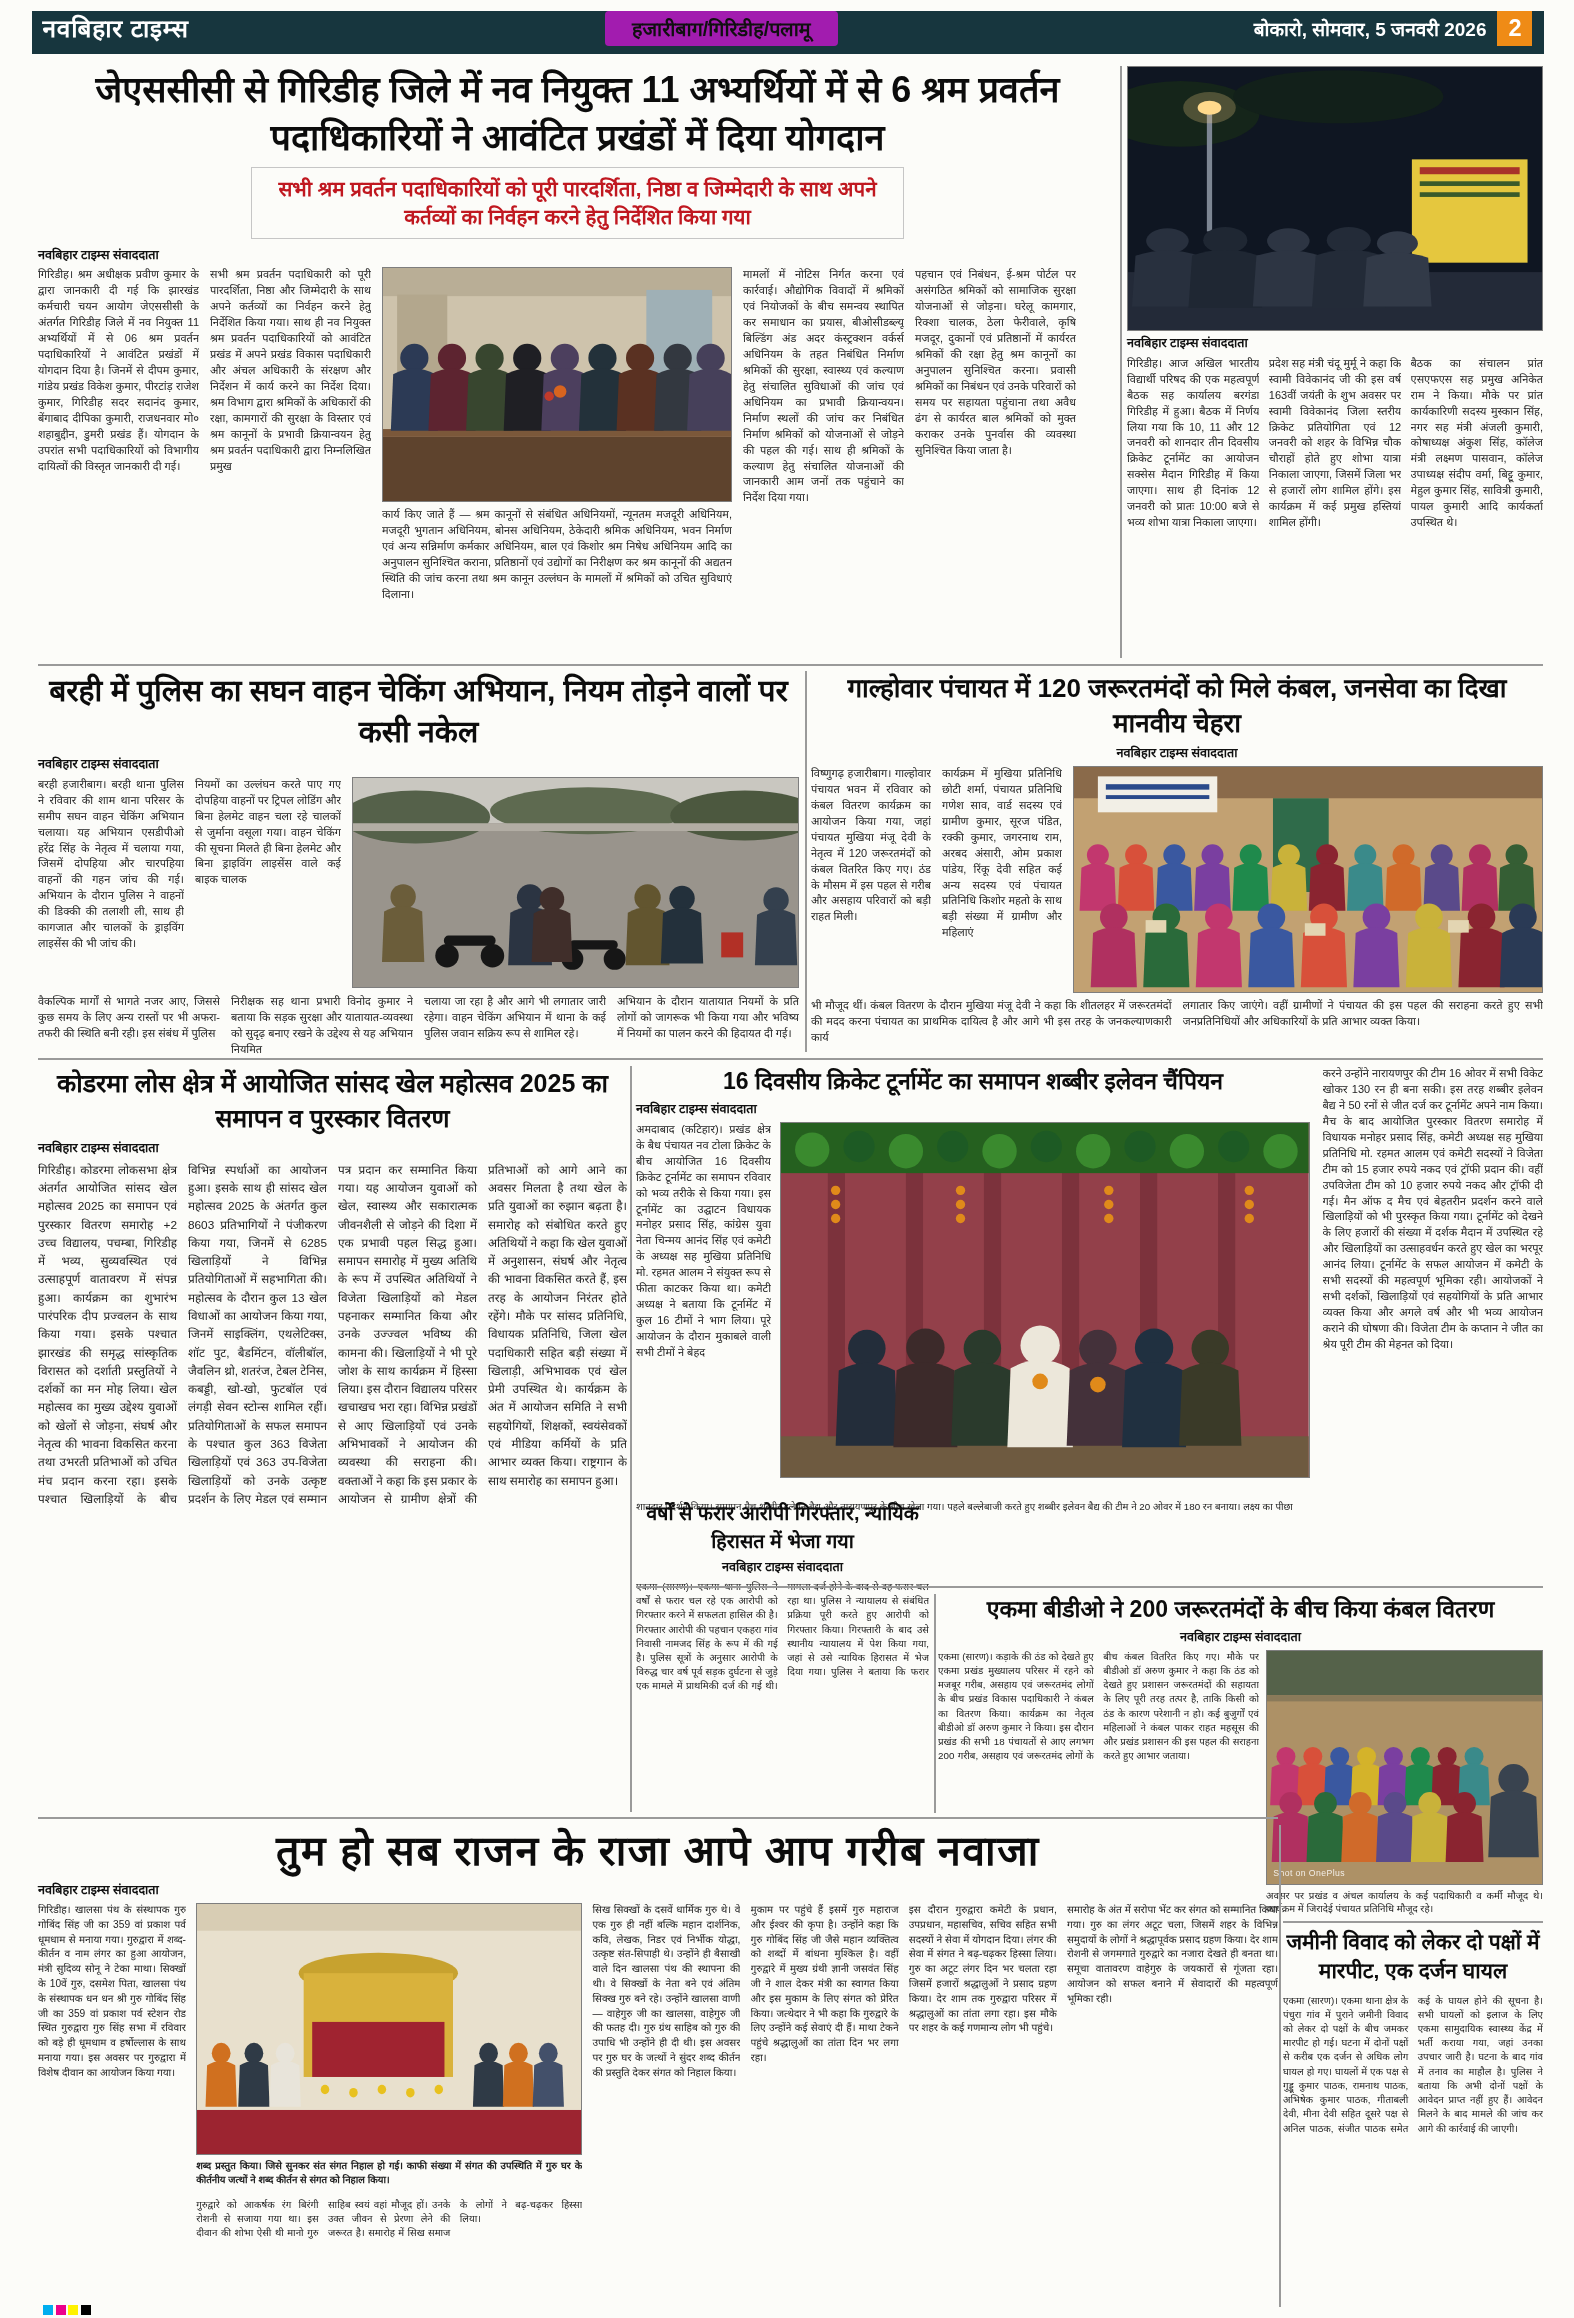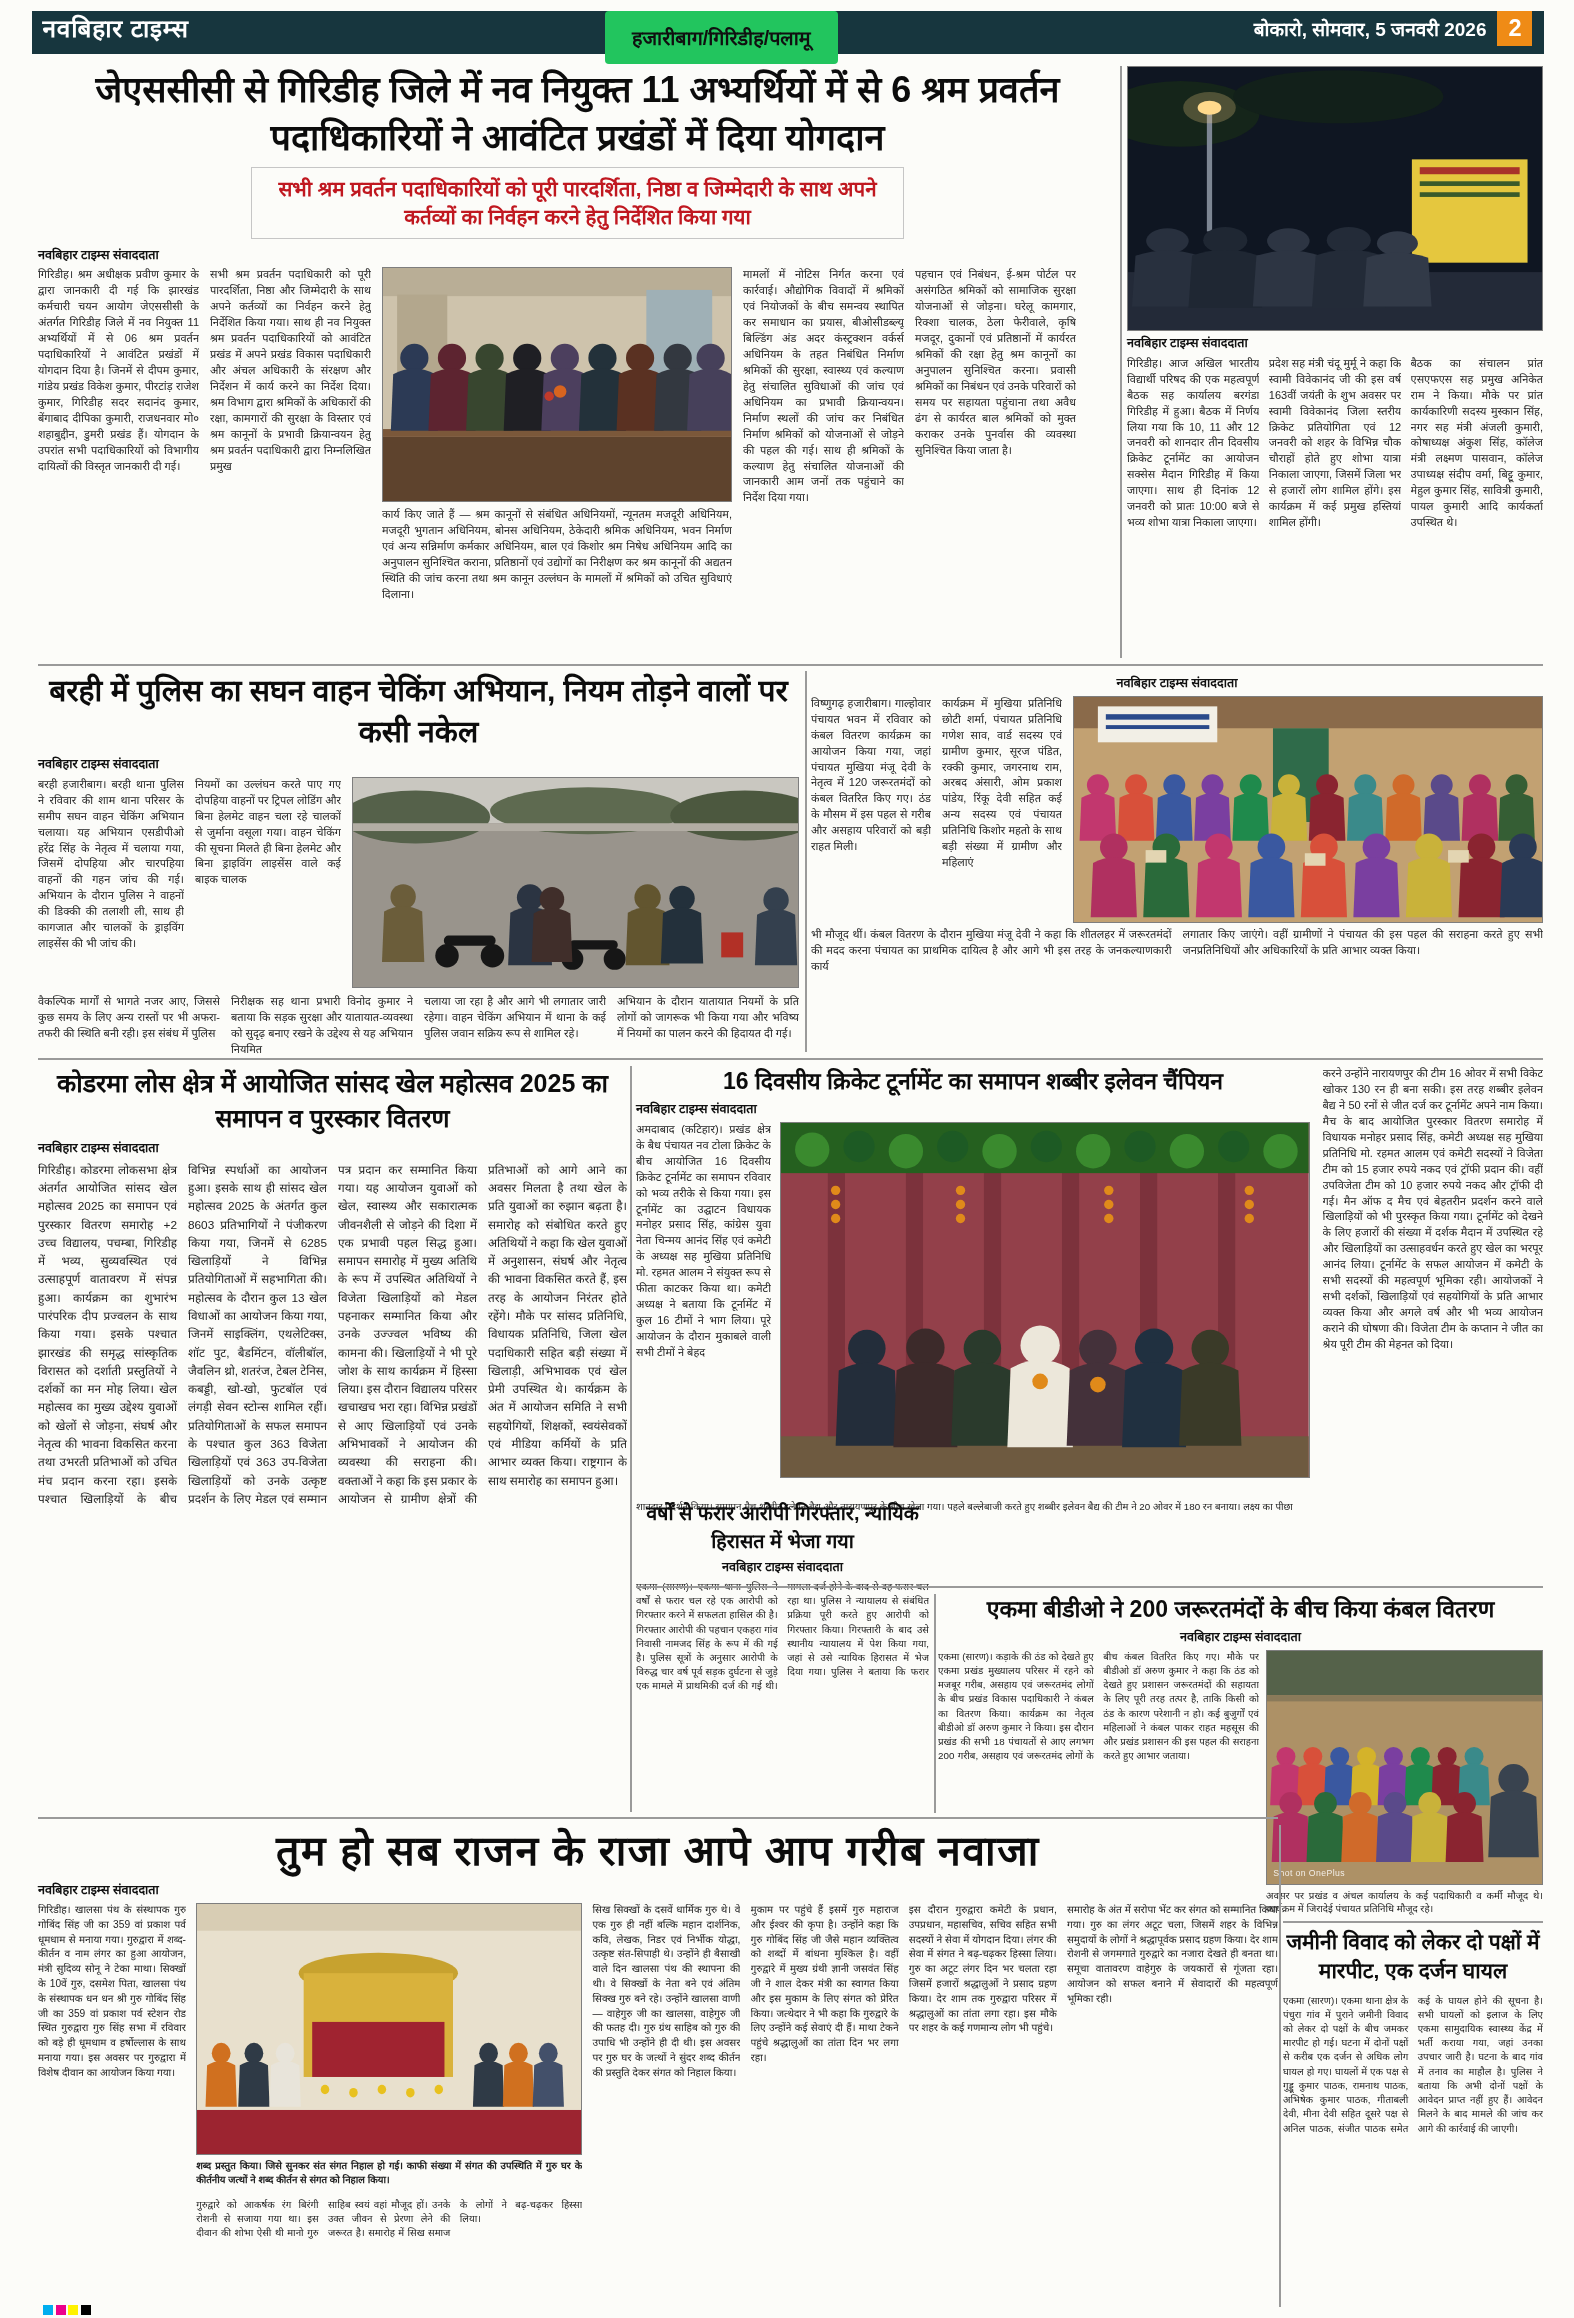--- a/index.html
+++ b/index.html
@@ -8,21 +8,21 @@
   .abs{position:absolute;}
   .headline{font-weight:bold;color:#0c0c0c;text-align:center;margin:0;}
   .byline{font-weight:bold;font-size:12.6px;color:#111;margin:3.1px 0 4.7px;}
   .bodytext{font-size:11px;line-height:1.45;text-align:justify;color:#232323;overflow:hidden;}
   .cols{display:flex;gap:11px;}
   .photo{position:relative;overflow:hidden;border:0.8px solid #7e7e7e;background:#ccc;}
   .photo svg{display:block;width:100%;height:100%;}
   .rule{position:absolute;background:#9a9a9a;}
   .header-bar{display:flex;align-items:flex-start;justify-content:space-between;background:#17363e;color:#fff;padding:0 11px;box-sizing:border-box;}
   .paper-name{font-size:24.4px;font-weight:bold;letter-spacing:0.8px;}
-  .edition-box{background:#22c55e;color:#101010;font-weight:bold;font-size:19.7px;padding:13px 27px;border-radius:3.9px;}
+  .edition-box{background:#a21caf;color:#101010;font-weight:bold;font-size:19.7px;padding:4px 27px;border-radius:3.9px;}
   .header-right{display:flex;align-items:center;gap:11px;font-size:19px;font-weight:bold;}
   .page-num{background:#ef8b16;color:#fff;font-weight:bold;width:35px;height:35px;display:flex;align-items:center;justify-content:center;font-size:23.6px;}
   .subhead{color:#c01820;font-weight:bold;font-size:20.5px;line-height:1.4;text-align:center;width:653px;margin:3.1px auto 6.3px;border:0.8px solid #c6c6c6;padding:6.3px 12.6px;box-sizing:border-box;}
   .caption{font-size:9.8px;line-height:1.4;color:#222;text-align:justify;overflow:hidden;}
   .watermark{position:absolute;left:6.3px;bottom:6.3px;color:rgba(255,255,255,.85);font-size:8.7px;letter-spacing:0.4px;}
   .mark{width:10.2px;height:10.2px;display:inline-block;margin-right:2.4px;}
 </style>
 </head>
 <body>
 
@@ -147,20 +147,21 @@
     </div>
     <div class="cols" style="height:91px;margin-top:6.3px">
       <div class="bodytext" style="flex:1;height:100%">वैकल्पिक मार्गों से भागते नजर आए, जिससे कुछ समय के लिए अन्य रास्तों पर भी अफरा-तफरी की स्थिति बनी रही। इस संबंध में पुलिस</div>
       <div class="bodytext" style="flex:1;height:100%">निरीक्षक सह थाना प्रभारी विनोद कुमार ने बताया कि सड़क सुरक्षा और यातायात-व्यवस्था को सुदृढ़ बनाए रखने के उद्देश्य से यह अभियान नियमित</div>
       <div class="bodytext" style="flex:1;height:100%">चलाया जा रहा है और आगे भी लगातार जारी रहेगा। वाहन चेकिंग अभियान में थाना के कई पुलिस जवान सक्रिय रूप से शामिल रहे।</div>
       <div class="bodytext" style="flex:1;height:100%">अभियान के दौरान यातायात नियमों के प्रति लोगों को जागरूक भी किया गया और भविष्य में नियमों का पालन करने की हिदायत दी गई।</div>
     </div>
   </section>
 
   <section class="abs" style="left:811px;top:671px;width:732px;height:381px">
+    <h2 class="headline" style="font-size:26px;line-height:1.35">गाल्होवार पंचायत में 120 जरूरतमंदों को मिले कंबल, जनसेवा का दिखा मानवीय चेहरा</h2>
     <div class="byline" style="text-align:center">नवबिहार टाइम्स संवाददाता</div>
     <div class="cols" style="height:227px">
       <div class="bodytext" style="width:120px;flex:none;height:100%">विष्णुगढ़ हजारीबाग। गाल्होवार पंचायत भवन में रविवार को कंबल वितरण कार्यक्रम का आयोजन किया गया, जहां पंचायत मुखिया मंजू देवी के नेतृत्व में 120 जरूरतमंदों को कंबल वितरित किए गए। ठंड के मौसम में इस पहल से गरीब और असहाय परिवारों को बड़ी राहत मिली।</div>
       <div class="bodytext" style="width:120px;flex:none;height:100%">कार्यक्रम में मुखिया प्रतिनिधि छोटी शर्मा, पंचायत प्रतिनिधि गणेश साव, वार्ड सदस्य एवं ग्रामीण कुमार, सूरज पंडित, रक्की कुमार, जगरनाथ राम, अरबद अंसारी, ओम प्रकाश पांडेय, रिंकू देवी सहित कई अन्य सदस्य एवं पंचायत प्रतिनिधि किशोर महतो के साथ बड़ी संख्या में ग्रामीण और महिलाएं</div>
       <div class="photo" style="flex:1">
         <svg viewBox="0 0 588 288" preserveAspectRatio="none" aria-hidden="true">
           <rect width="588" height="288" fill="#c2a172"></rect>
           <rect width="588" height="40" fill="#8a6a4a"></rect>
           <rect x="30" y="12" width="150" height="46" fill="#f2efe6"></rect>
           <rect x="40" y="22" width="130" height="7" fill="#2a4a8a"></rect>

